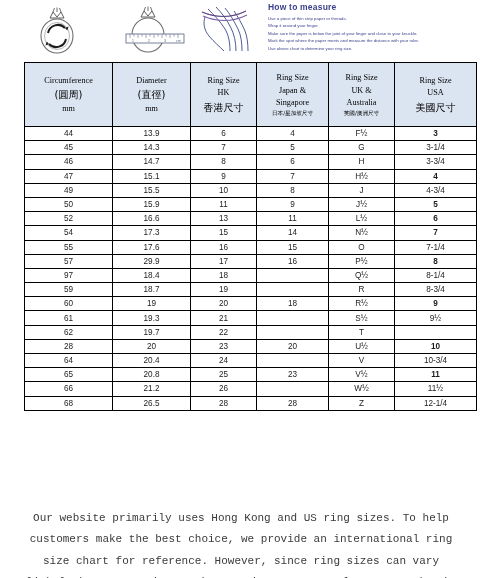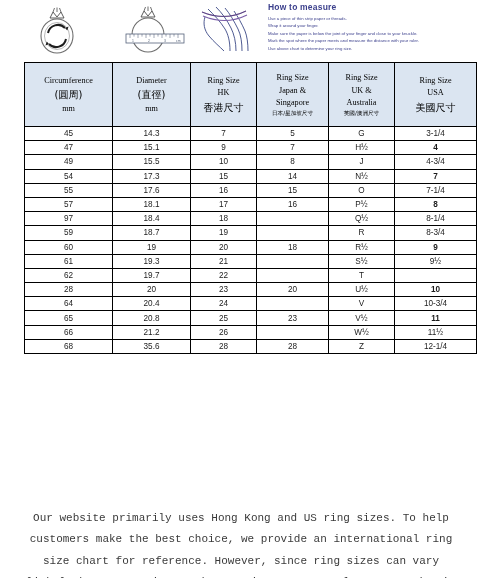--- a/index.html
+++ b/index.html
@@ -207,62 +207,94 @@
             </th>
             <th>
               <span class="hl">Ring Size</span>
               <span class="hl">USA</span>
               <span class="hl cjk">美國尺寸</span>
             </th>
           </tr>
       </thead>
       <tbody id="body-rows">
           <tr>
+            <td>44</td>
+            <td>13.9</td>
+            <td>6</td>
+            <td>4</td>
+            <td>F½</td>
+            <td class="bold">3</td>
+          </tr>
+          <tr>
             <td>45</td>
             <td>14.3</td>
             <td>7</td>
             <td>5</td>
             <td>G</td>
             <td>3-1/4</td>
           </tr>
           <tr>
+            <td>46</td>
+            <td>14.7</td>
+            <td>8</td>
+            <td>6</td>
+            <td>H</td>
+            <td>3-3/4</td>
+          </tr>
+          <tr>
             <td>47</td>
             <td>15.1</td>
             <td>9</td>
             <td>7</td>
             <td>H½</td>
             <td class="bold">4</td>
           </tr>
           <tr>
             <td>49</td>
             <td>15.5</td>
             <td>10</td>
             <td>8</td>
             <td>J</td>
             <td>4-3/4</td>
           </tr>
           <tr>
+            <td>50</td>
+            <td>15.9</td>
+            <td>11</td>
+            <td>9</td>
+            <td>J½</td>
+            <td class="bold">5</td>
+          </tr>
+          <tr>
+            <td>52</td>
+            <td>16.6</td>
+            <td>13</td>
+            <td>11</td>
+            <td>L½</td>
+            <td class="bold">6</td>
+          </tr>
+          <tr>
             <td>54</td>
             <td>17.3</td>
             <td>15</td>
             <td>14</td>
             <td>N½</td>
             <td class="bold">7</td>
           </tr>
           <tr>
             <td>55</td>
             <td>17.6</td>
             <td>16</td>
             <td>15</td>
             <td>O</td>
             <td>7-1/4</td>
           </tr>
           <tr>
             <td>57</td>
-            <td>18.1</td>
+            <td>29.9</td>
             <td>17</td>
             <td>16</td>
             <td>P½</td>
             <td class="bold">8</td>
           </tr>
           <tr>
             <td>97</td>
             <td>18.4</td>
             <td>18</td>
             <td></td>
@@ -328,21 +360,21 @@
           <tr>
             <td>66</td>
             <td>21.2</td>
             <td>26</td>
             <td></td>
             <td>W½</td>
             <td>11½</td>
           </tr>
           <tr>
             <td>68</td>
-            <td>35.6</td>
+            <td>26.5</td>
             <td>28</td>
             <td>28</td>
             <td>Z</td>
             <td>12-1/4</td>
           </tr>
         </tbody>
     </table>
   </div>
 
   <div class="footer">Our website primarily uses Hong Kong and US ring sizes. To help customers make the best choice, we provide an international ring size chart for reference. However, since ring sizes can vary slightly between regions and companies, we strongly recommend using our suggested method to measure your finger size for a better fit. If you need assistance, please feel free to contact us.</div>

